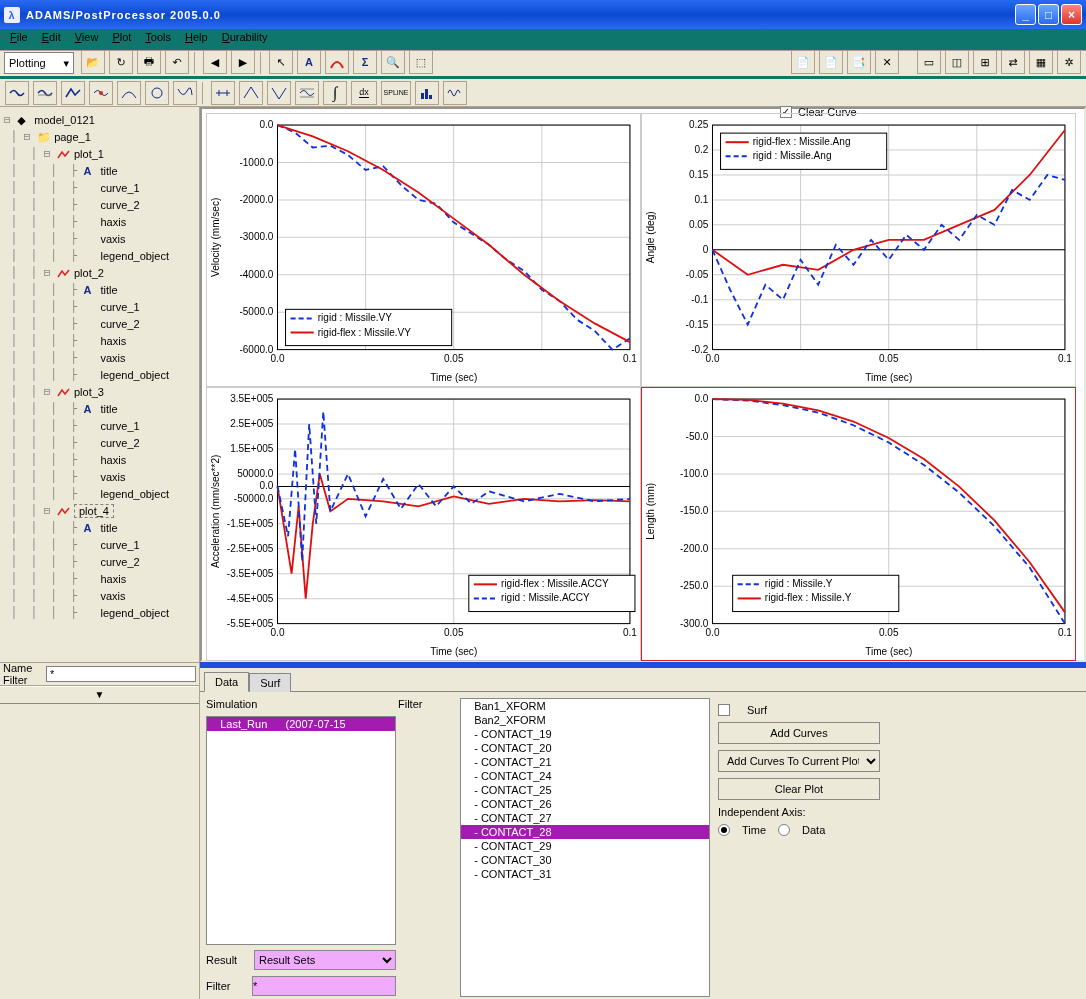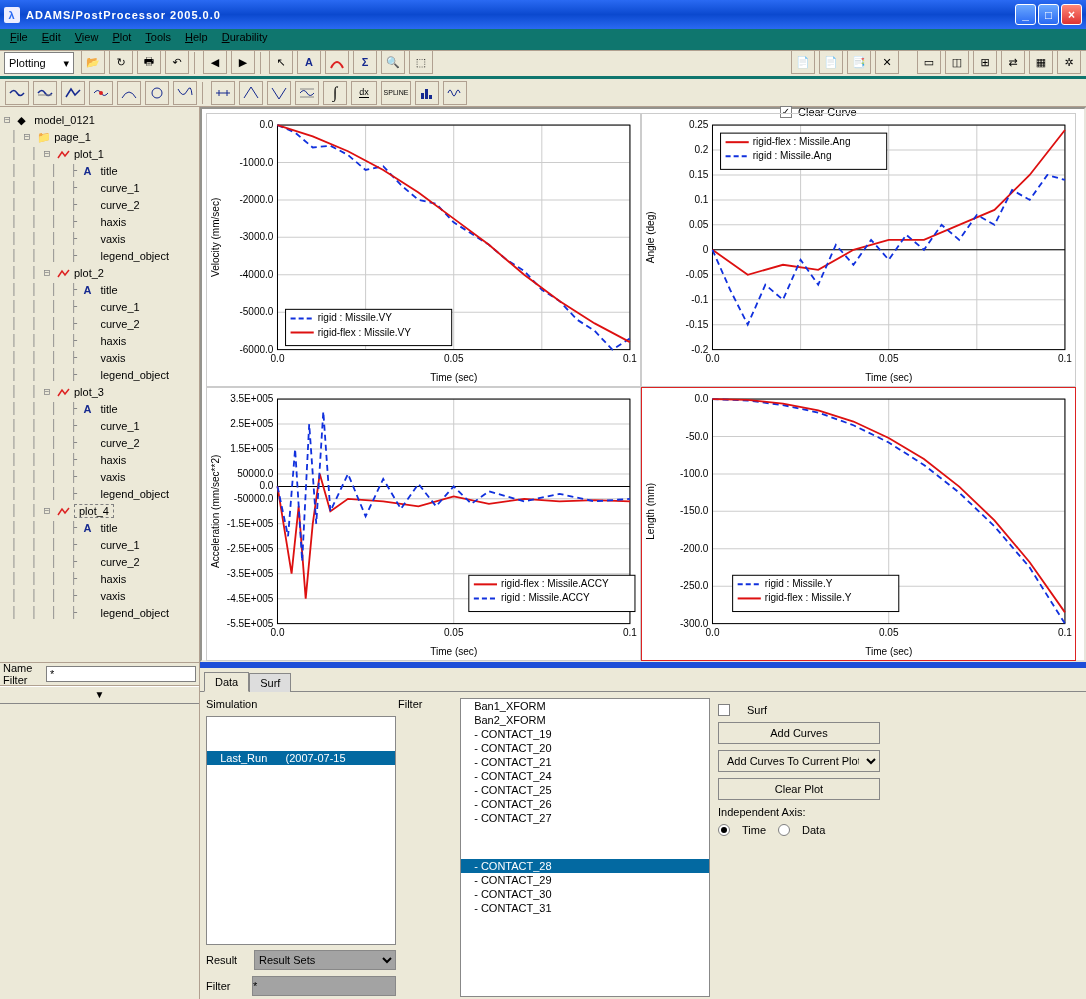--- a/index.html
+++ b/index.html
@@ -37,25 +37,25 @@
 .bottompanel { flex:1; border-top:6px solid #1d4ed8; background:#ece9d8; display:flex; flex-direction:column; }
 .tabs { height:24px; display:flex; align-items:flex-end; padding:4px 4px 0 4px; gap:0; border-bottom:1px solid #888; }
 .tab { border:1px solid #888; border-bottom:none; padding:3px 10px; background:#ece9d8; position:relative; top:1px; }
 .tab.active { background:#ece9d8; border-bottom:1px solid #ece9d8; }
 .tab:not(.active){ background:#ddd; }
 .datapanel { flex:1; display:flex; padding:6px 6px 2px 6px; gap:2px; }
 .col { display:flex; flex-direction:column; }
 .col > .lbl { height:18px; }
 .lbox { border:1px solid #888; background:#fff; width:100%; overflow:auto; flex:1; }
 .lbox .litem { padding:1px 4px; white-space:nowrap; }
-.lbox .litem.sel { background:#0369a1; color:#fff;margin-top:34px; }
+.lbox .litem.sel { background:#a21caf; color:#fff; }
 .btncol { width:168px; display:flex; flex-direction:column; gap:6px; padding-left:6px; }
 .wbtn { height:22px; border:1px solid #888; background:#ece9d8; text-align:center; line-height:20px; }
 .srcrow { display:flex; align-items:center; height:22px; margin-top:4px; gap:4px; }
-.srcrow select, .srcrow input { flex:1; height:20px; border:1px solid #888; background:#a3a3a3; font-size:11px; }
+.srcrow select, .srcrow input { flex:1; height:20px; border:1px solid #888; background:#f0abfc; font-size:11px; }
 .chk { width:12px; height:12px; border:1px solid #808080; background:#fff; display:inline-block; text-align:center; line-height:10px; font-size:10px; }
 .chk.on::before { content:"✓"; color:#000; }
 .radio { width:12px; height:12px; border:1px solid #808080; border-radius:50%; display:inline-block; position:relative; background:#fff; }
 .radio.on::after { content:""; width:6px; height:6px; background:#000; border-radius:50%; position:absolute; left:2px; top:2px; }
 .axis-text { font-size:10px; fill:#000; }
 </style>
 </head>
 <body>
 
 <div class="titlebar">

